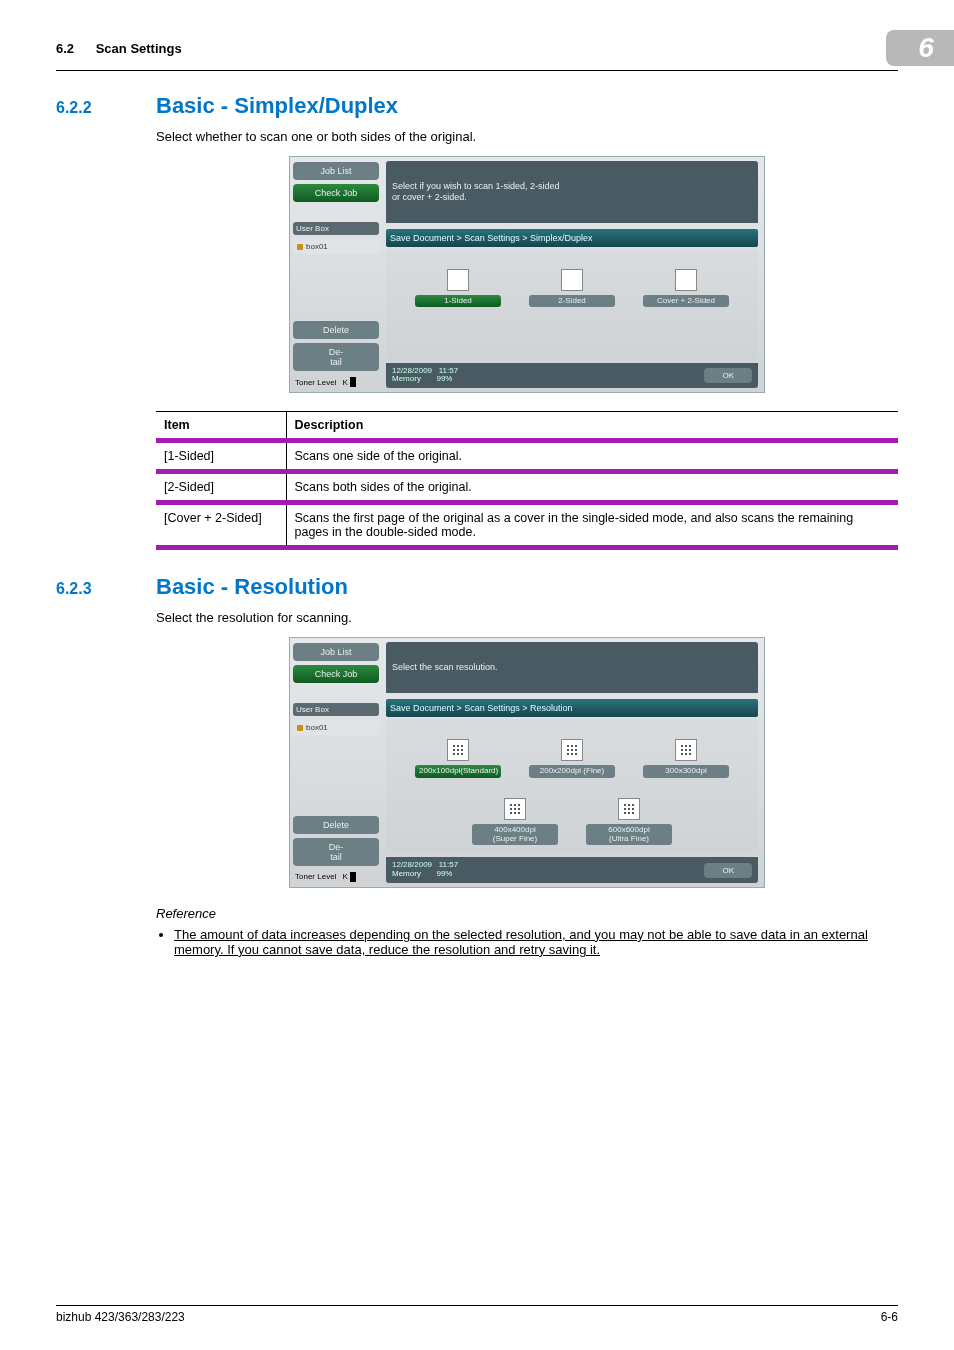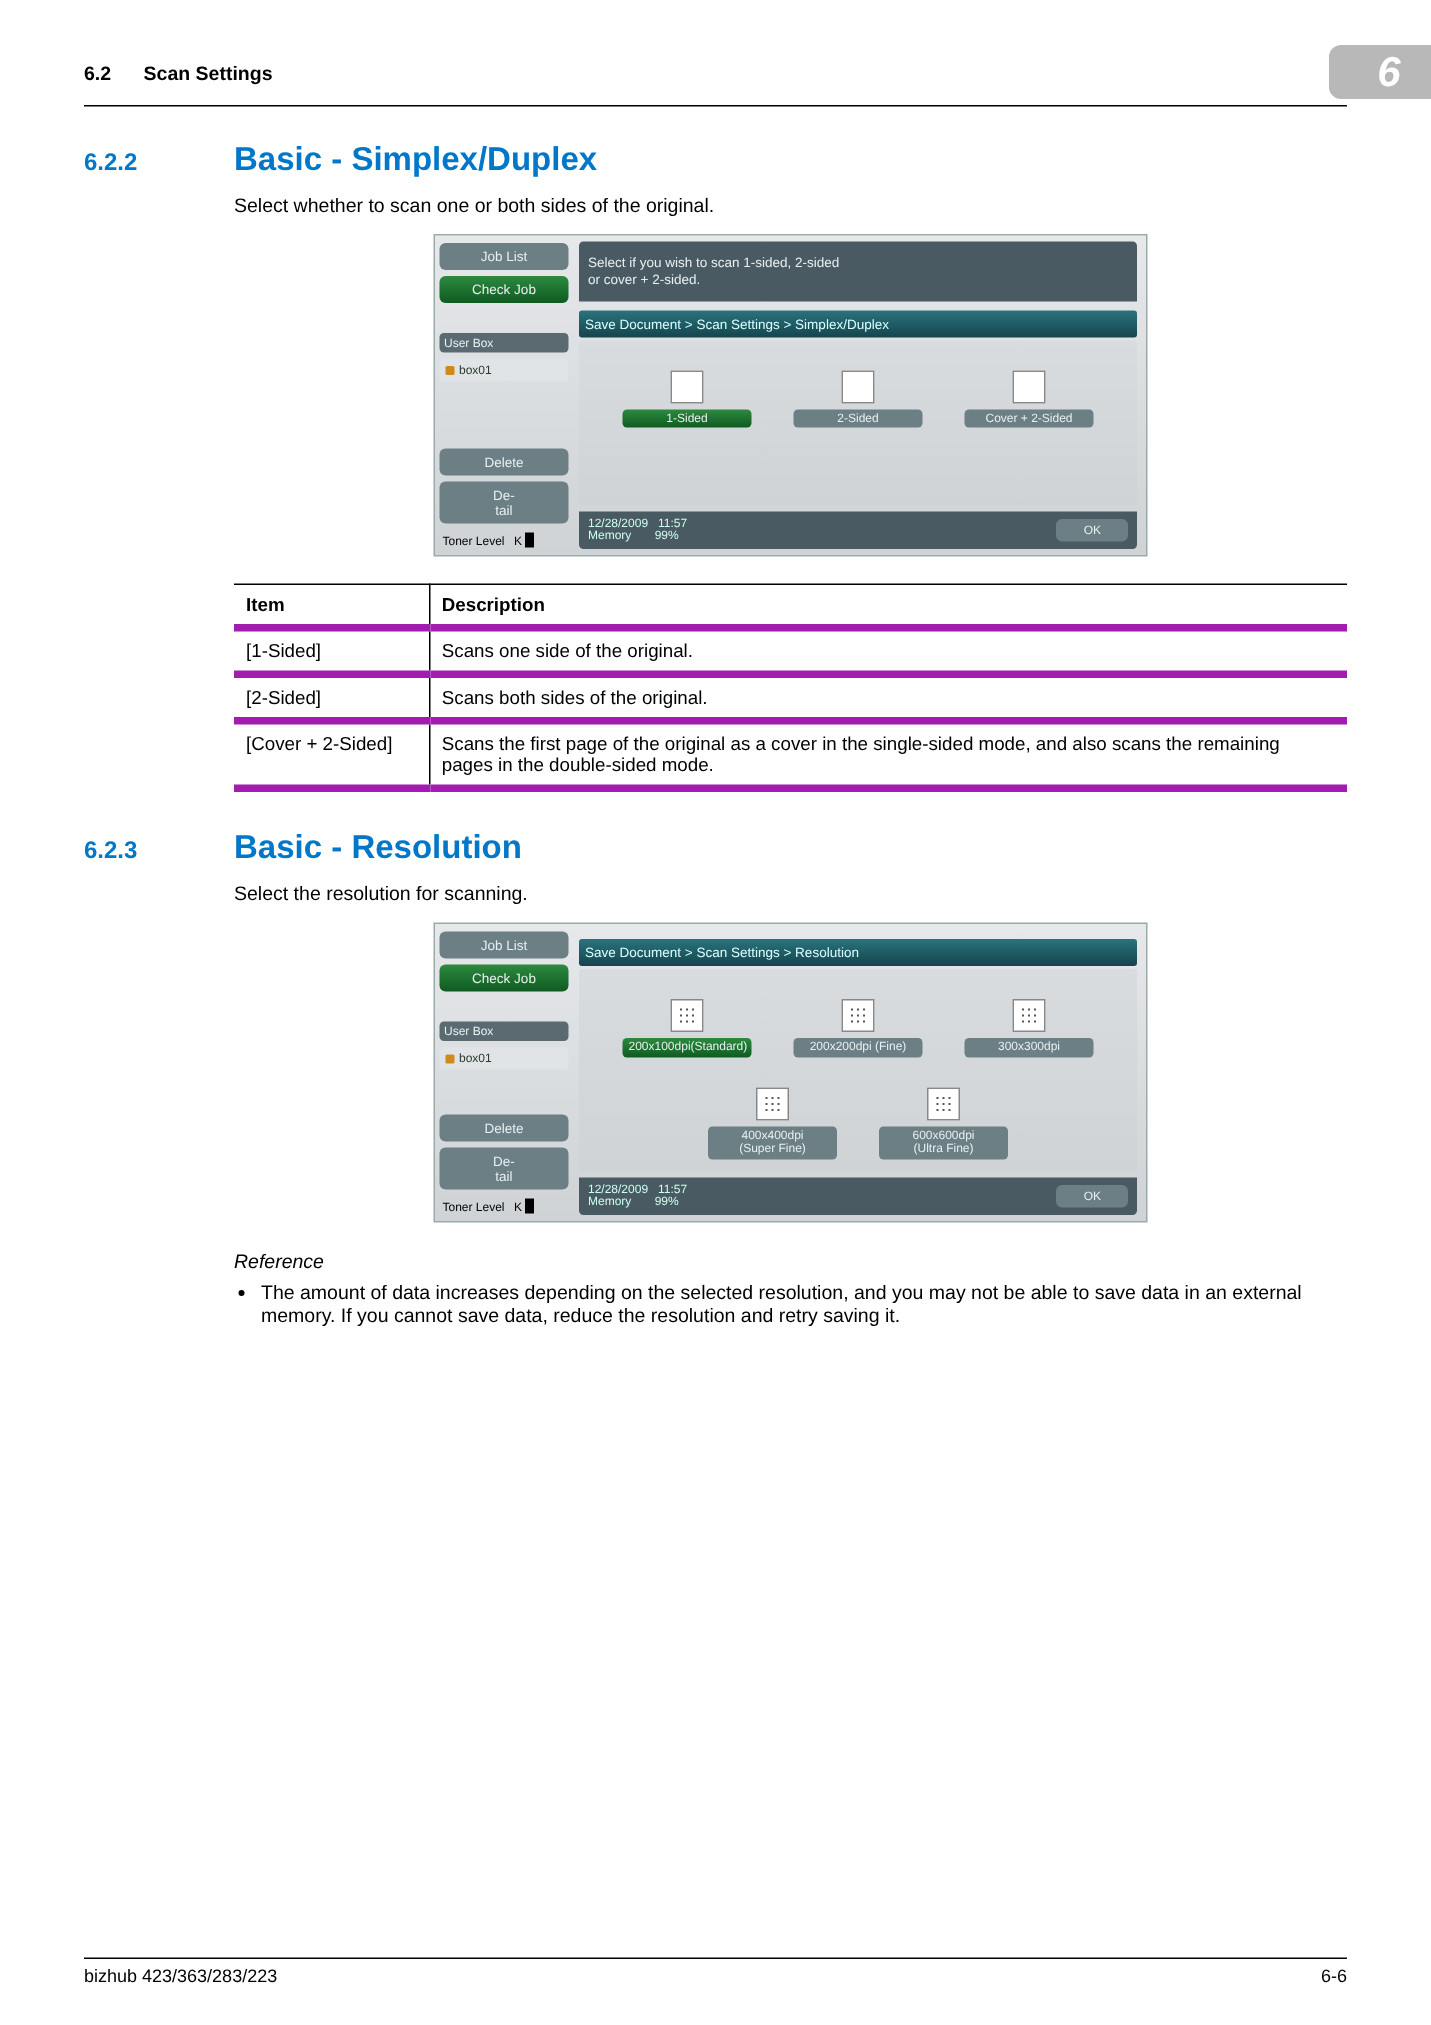--- a/index.html
+++ b/index.html
@@ -48,21 +48,21 @@
     color: #0077c8;
     font-weight: bold;
     margin-top: 8px;
     margin-bottom: 10px;
   }
   .sect .num { width: 100px; font-size: 16px; }
   .sect .ttl { font-size: 22px; }
   .body-indent { margin-left: 100px; }
   .para { margin: 0 0 12px 0; }
   .ref-label { margin: 10px 0 6px 0; font-style: italic; }
-  ul.bullet { margin: 0 0 12px 0; padding-left: 18px; }
+  ul.bullet { margin: 0 0 12px 0; padding-left: 18px; text-decoration: underline; }
   ul.bullet li { margin-bottom: 4px; }
 
   
   .shot {
     width: 476px;
     margin: 8px auto 18px auto;
     border: 1px solid #9aa;
     background: linear-gradient(#e6e8ea, #cfd3d6);
     font-size: 9px;
     color: #fff;
@@ -117,21 +117,21 @@
     font-size: 8px;
     padding: 2px 2px 0 2px;
     display: flex;
     align-items: center;
     gap: 2px;
   }
   .side-toner .bar { width: 6px; height: 10px; background: #000; }
   .main-hint {
     color: #e8f0f0;
     background: #4a5a62;
-    padding: 9px 6px;
+    padding: 20px 6px;
     border-radius: 3px 3px 0 0;
     font-size: 9px;
     line-height: 1.2;
     white-space: pre-line;
   }
   .main-crumb {
     background: linear-gradient(#2a737d, #15454d);
     color: #dff;
     padding: 4px 4px;
     font-size: 9px;
@@ -338,20 +338,21 @@
           <div class="side-item">box01</div>
           <div class="side-spacer"></div>
           <div class="side-btn">Delete</div>
           <div class="side-btn" style="white-space:pre-line">De-
 tail</div>
           <div class="side-toner">
             <span>Toner Level</span>&nbsp;<span>K</span><span class="bar"></span>
           </div>
         </div>
         <div class="shot-main">
+          <div class="main-hint">Select the scan resolution.</div>
           <div class="main-crumb">Save Document &gt; Scan Settings &gt; Resolution</div>
           <div class="main-area" id="shot2-opts">
               <div class="opt selected">
                 <div class="ico dots"></div>
                 <div class="lbl">200x100dpi(Standard)</div>
               </div>
               <div class="opt">
                 <div class="ico dots"></div>
                 <div class="lbl">200x200dpi (Fine)</div>
               </div>

